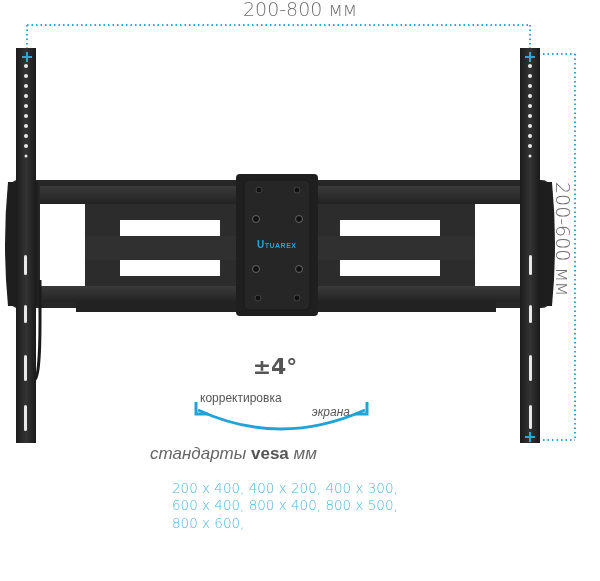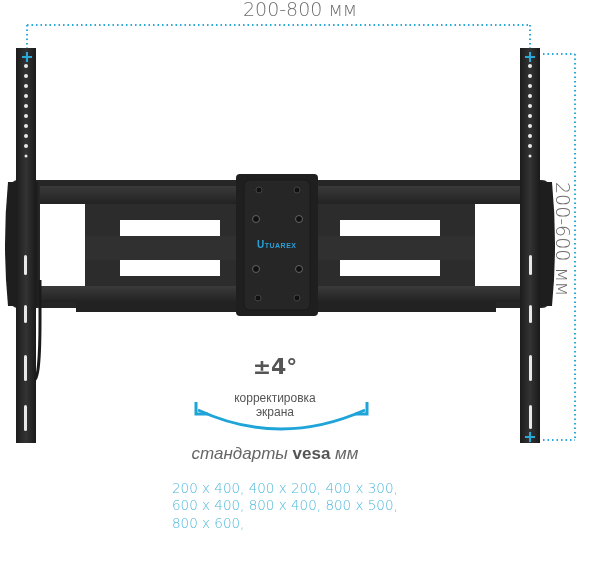--- a/index.html
+++ b/index.html
@@ -2,23 +2,23 @@
 <html><head>
 <meta charset="utf-8">
 <style>
   html, body { margin:0; padding:0; background:#ffffff; }
   body { width:600px; height:581px; position:relative; overflow:hidden; font-family:"Liberation Sans", sans-serif; }
   .abs { position:absolute; }
   .dim-text { color:#6e6e6e; font-family:"DejaVu Sans", sans-serif; font-weight:300; letter-spacing:0px; }
   #width-label { left:0; width:600px; top:-2px; text-align:center; font-size:19px; }
   #height-label { left:574px; top:252px; transform-origin:0 0; transform:rotate(90deg) translate(-70px, 0); font-size:19px; white-space:nowrap; }
   #tilt-value { left:220px; top:354px; width:110px; text-align:center; font-size:22px; color:#555; font-family:"DejaVu Sans", sans-serif; font-weight:bold; }
-  #tilt-label-1 { left:200px; top:391px; width:150px; text-align:center; font-size:12px; color:#555; }
-  #tilt-label-2 { left:200px; top:405px; width:150px; text-align:center; font-size:12px; color:#555; }
-  #vesa-title { left:150px; top:444px; width:250px; text-align:center; font-size:17px; color:#666; font-style:italic; }
+  #tilt-label-1 { left:200px; top:391px; width:150px; font-size:12px; color:#555; }
+  #tilt-label-2 { left:200px; top:405px; width:150px; text-align:right; font-size:12px; color:#555;font-style:italic; }
+  #vesa-title { left:150px; top:444px; width:250px; font-size:17px; color:#666; font-style:italic; }
   #vesa-title b { font-style:normal; font-weight:bold; color:#555; }
   #vesa-list { left:172px; top:480px; font-size:13.5px; line-height:17.3px; color:#4fb8dc; font-family:"DejaVu Sans", sans-serif; font-weight:300; }
   .brand { font-size:7px; color:#2aa0d6; font-weight:bold; letter-spacing:0.5px; }
 </style>
 </head>
 <body>
 
 <svg class="abs" style="left:0;top:0" width="600" height="581">
   <defs>
     <linearGradient id="plate" x1="0" x2="1">

